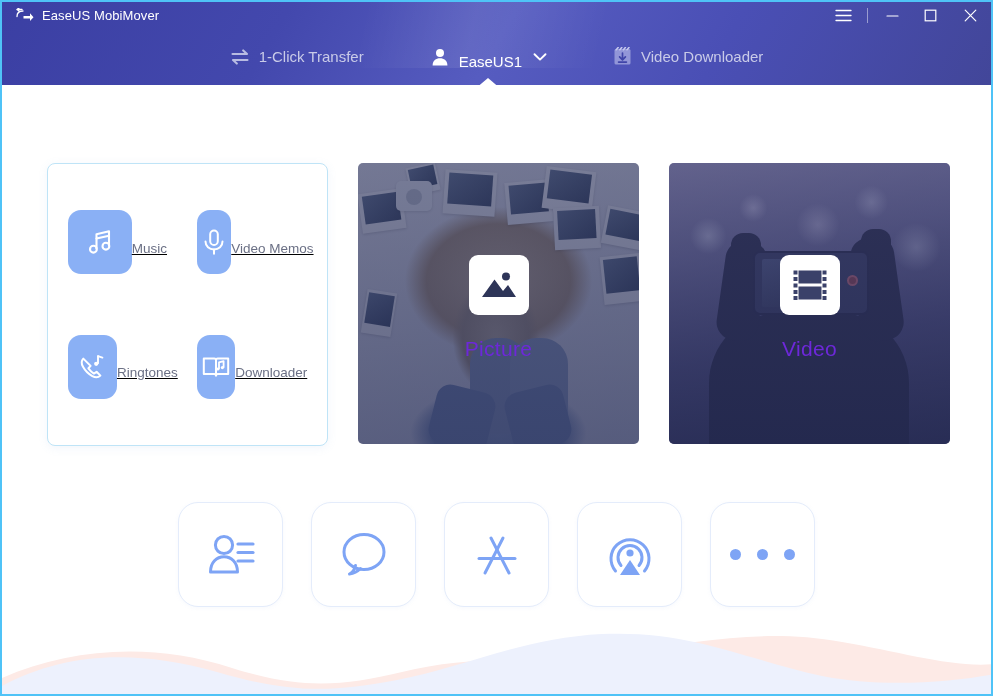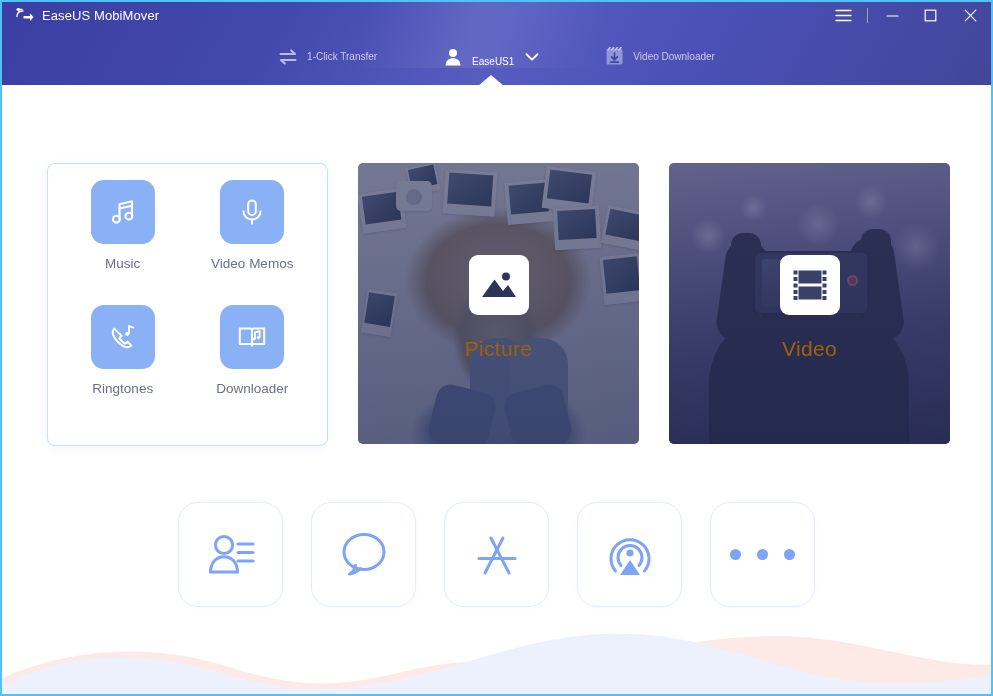--- a/index.html
+++ b/index.html
@@ -85,21 +85,21 @@
   }
   .nav-tab {
     display: flex;
     align-items: center;
     gap: 9px;
     padding: 5px 8px;
     cursor: pointer;
     position: relative;
   }
   .nav-tab .nav-label {
-    font-size: 10px;
+    font-size: 15px;
     color: #c9cbe8;
     white-space: nowrap;
   }
   .nav-tab.active .nav-label { color: #ffffff; margin-top: 10px; }
   .nav-icon { display: flex; align-items: center; justify-content: center; }
   .nav-caret { margin-left: 2px; display: flex; align-items: center; }
 
   .active-notch {
     position: absolute;
     bottom: -14px;
@@ -137,24 +137,25 @@
     box-shadow: 0 2px 10px rgba(120,160,220,0.10);
     display: grid;
     grid-template-columns: 1fr 1fr;
     grid-template-rows: 1fr 1fr;
     align-content: center;
     justify-items: center;
     padding: 16px 10px;
   }
   .media-item {
     display: flex;
-    flex-direction: column;
+    flex-direction: row;
     align-items: center;
     cursor: pointer;
     width: 110px;
+    text-decoration: underline;
   }
   .media-tile {
     width: 64px; height: 64px;
     border-radius: 13px;
     background: #8ab0f5;
     display: flex;
     align-items: center;
     justify-content: center;
   }
   .media-label {
@@ -194,21 +195,21 @@
     width: 60px; height: 60px;
     border-radius: 9px;
     background: #ffffff;
     display: flex;
     align-items: center;
     justify-content: center;
   }
   .big-label {
     margin-top: 22px;
     font-size: 21px;
-    color: #a16207;
+    color: #6d28d9;
     letter-spacing: 0.3px;
   }
 
   
   .art-picture {
     background:
       radial-gradient(ellipse 60px 80px at 49% 62%, #b9a98f 0%, #9c8a70 55%, rgba(156,138,112,0) 72%),
       radial-gradient(ellipse 120px 95px at 50% 42%, #c8b393 0%, #a9906e 60%, rgba(169,144,110,0) 78%),
       radial-gradient(ellipse 110px 60px at 50% 96%, #7f93b4 0%, #6c82a8 60%, rgba(108,130,168,0) 80%),
       linear-gradient(160deg, #e7e7ea 0%, #dcdde2 40%, #d2d4dc 70%, #c7cad4 100%);

